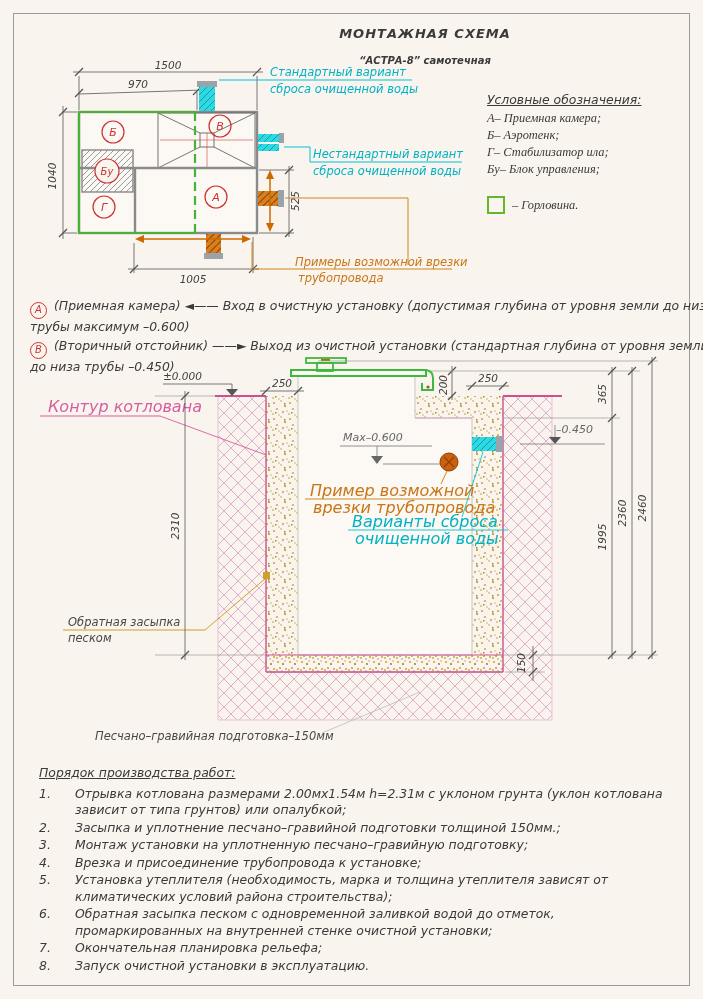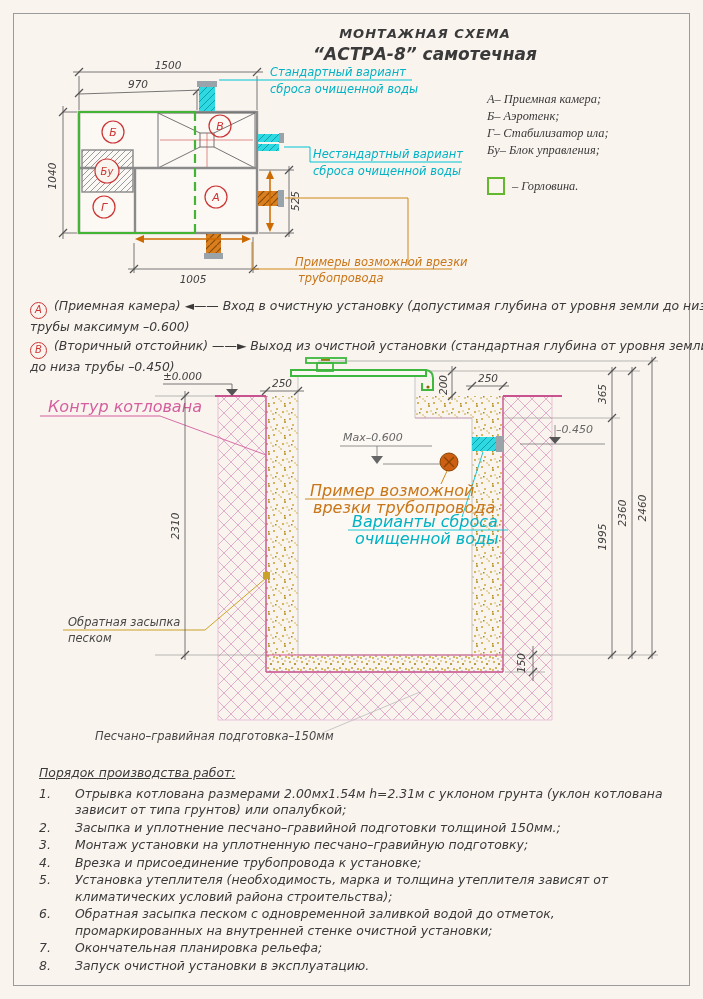--- a/index.html
+++ b/index.html
@@ -7,21 +7,21 @@
     width:703px;height:999px;position:relative;
     background:#faf4ef;
     font-family:"DejaVu Sans",sans-serif;
     color:#3a3a3a;overflow:hidden;
   }
   .frame{position:absolute;left:13px;top:13px;right:13px;bottom:13px;border:1px solid #9b9b9b;}
   .abs{position:absolute;}
   
   .title{left:300px;top:26px;width:250px;text-align:center;font-style:italic;}
   .title .t1{font-size:13px;font-weight:bold;letter-spacing:1px;}
-  .title .t2{font-size:17px;font-weight:bold;margin-top:3px;}
+  .title .t2{font-size:10px;font-weight:bold;margin-top:14px;}
   
   .legend{left:487px;top:91px;width:200px;font-style:italic;font-size:12.4px;line-height:17px;}
   .legend .hd{text-decoration:underline;margin-bottom:2px;}
   .legend .row{white-space:nowrap;font-family:Liberation Serif, serif;}
   .legend .row.neck{display:flex;align-items:center;margin-top:18px;}
   .sq{display:inline-block;width:14px;height:14px;border:2px solid #63b82e;margin-right:7px;background:transparent;}
   
   .callouts{left:30px;top:298px;width:660px;font-style:italic;font-size:12.4px;line-height:16.5px;}
   .callout{margin-bottom:3px;}
   .cletter{display:inline-flex;align-items:center;justify-content:center;
@@ -351,20 +351,21 @@
     <text class="lbl" x="95" y="740">Песчано–гравийная подготовка–150мм</text>
   </g>
 </svg>
 
 <div class="abs title">
   <div class="t1">МОНТАЖНАЯ СХЕМА</div>
   <div class="t2">“АСТРА-8” самотечная</div>
 </div>
 
 <div class="abs legend">
+  <div class="hd">Условные обозначения:</div>
   <div class="row">А– Приемная камера;</div>
   <div class="row">Б– Аэротенк;</div>
   <div class="row">Г– Стабилизатор ила;</div>
   <div class="row">Бу– Блок управления;</div>
   <div class="row neck">
     <span class="sq"></span>
     <span>– Горловина.</span>
   </div>
 </div>
 

